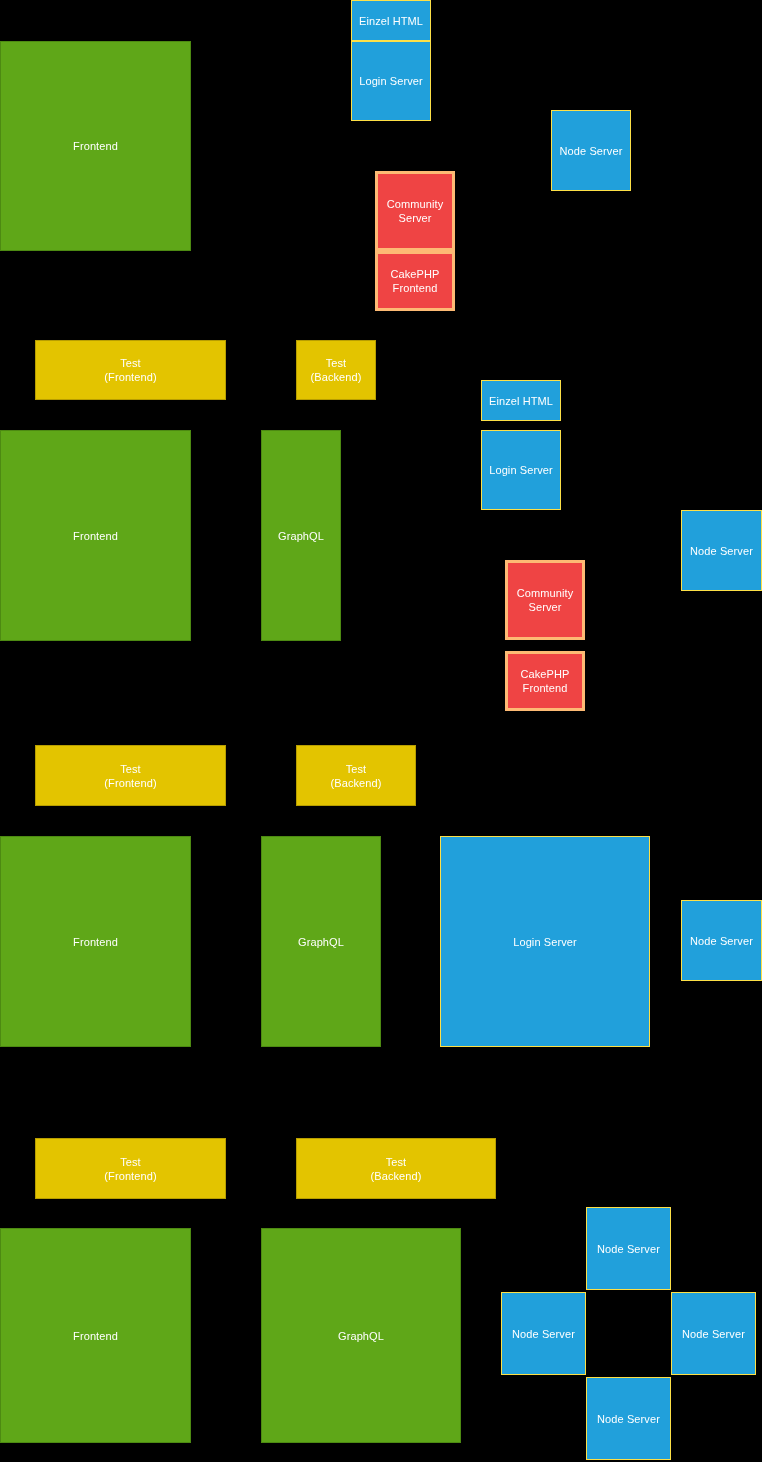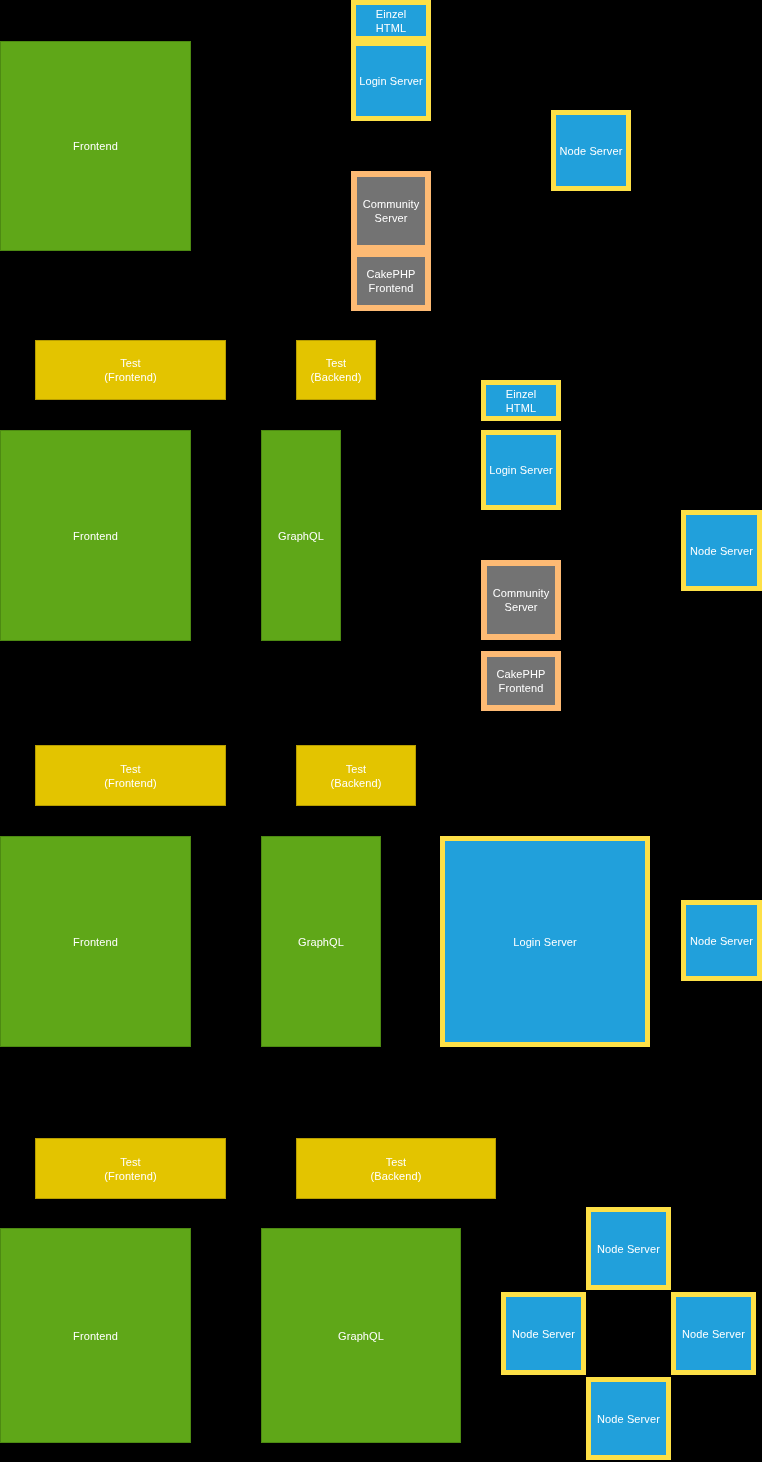--- a/index.html
+++ b/index.html
@@ -35,25 +35,26 @@
     background: #5fa718;
     border: 1px solid #4d8a12;
   }
   .block.yellow {
     background: #e3c400;
     border: 1px solid #b89e00;
     margin-left: 35px;
   }
   .block.blue {
     background: #21a0db;
-    border: 5px solid #fde047;
+    border: 1px solid #fde047;
   }
   .block.purple {
-    background: #737373;
-    border: 6px solid #fdba74;
+    background: #ef4444;
+    border: 3px solid #fdba74;
+    margin-left: 24px;
   }
   .block .lbl {
     display: block;
     padding: 0 3px;
   }
 </style>
 </head>
 <body>
 
 <div id="stage">

